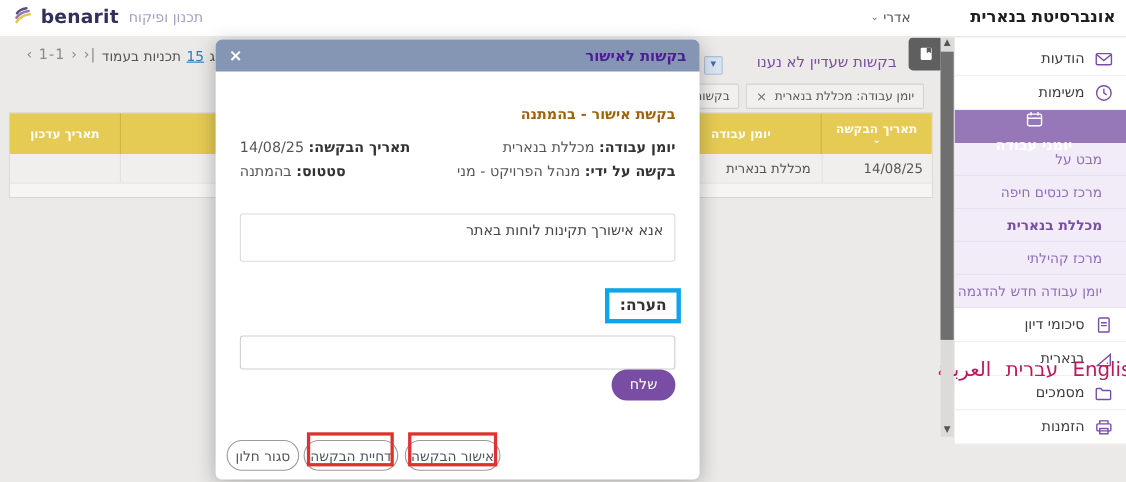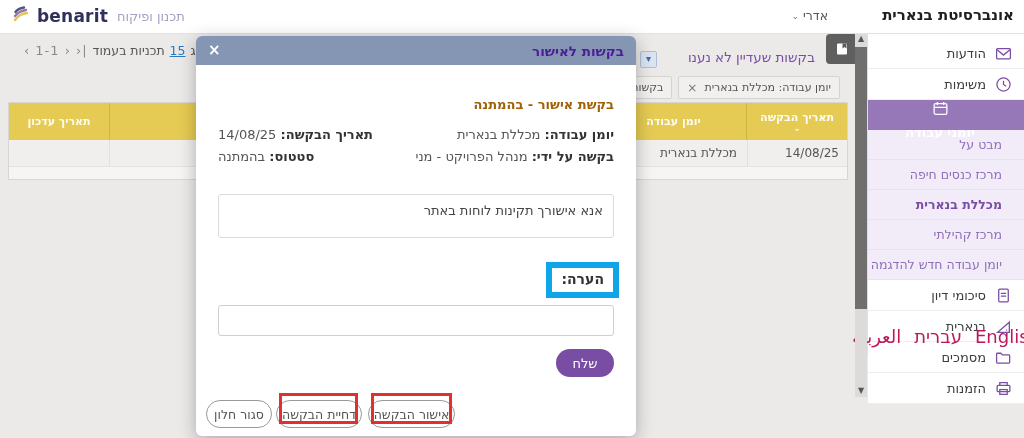--- a/index.html
+++ b/index.html
@@ -63,24 +63,24 @@
   .modal-header{height:29px;background:#8496b4;border-radius:6px 6px 0 0;display:flex;align-items:center;padding:0 12px;}
   .modal-title{font-size:13.5px;font-weight:700;color:#4c1d95;flex:1;}
   .modal-close{color:#fff;font-size:15px;font-weight:700;cursor:pointer;line-height:15px;}
   .modal-body{padding:0 22px;}
   .m-heading{margin-top:32px;font-size:13px;font-weight:700;color:#a16207;}
   .m-fields{margin-top:15px;display:grid;grid-template-columns:235px 1fr;row-gap:7px;font-size:13px;color:#555;}
   .m-fields b{color:#333;}
   .f-left{text-align:left;direction:rtl;}
   .msg-box{margin-top:30px;border:1px solid #dcdbd9;border-radius:3px;height:44px;box-sizing:border-box;padding:8px 10px;font-size:13px;color:#444;}
   .note-row{margin-top:24px;margin-right:-5px;height:31px;}
-  .note-frame{display:inline-block;border:6px solid #0ea5e9;padding:1px 9px 4px 9px;}
+  .note-frame{display:inline-block;border:4px solid #0ea5e9;padding:1px 9px 4px 9px;}
   .note-label{font-size:14px;font-weight:700;color:#333;}
   .note-input{margin-top:12px;width:100%;height:31px;box-sizing:border-box;border:1px solid #cfcfcf;border-radius:3px;background:#fff;}
-  .send-row{margin-top:13px;text-align:right;}
+  .send-row{margin-top:0;text-align:right;}
   .send-btn{width:58px;height:28px;background:#7a4da5;color:#fff;border:none;border-radius:14px;font-size:13px;font-family:inherit;cursor:pointer;}
   .modal-footer{position:absolute;top:364px;left:0;width:440px;height:28px;}
   .pill-btn{position:absolute;height:28px;box-sizing:border-box;background:#fff;border:1px solid #9a9a9a;border-radius:14px;color:#555;font-size:12.5px;font-family:inherit;cursor:pointer;padding:0;}
   .btn-close-window{left:10px;width:66px;}
   .btn-reject{left:80px;width:86px;}
   .btn-approve{left:172px;width:87px;}
   .red-box{position:absolute;border:3px solid #e0312e;box-sizing:border-box;pointer-events:none;z-index:6;}
   .rb-reject{left:83px;top:357px;width:79px;height:31px;}
   .rb-approve{left:175px;top:357px;width:81px;height:31px;}
 </style>

